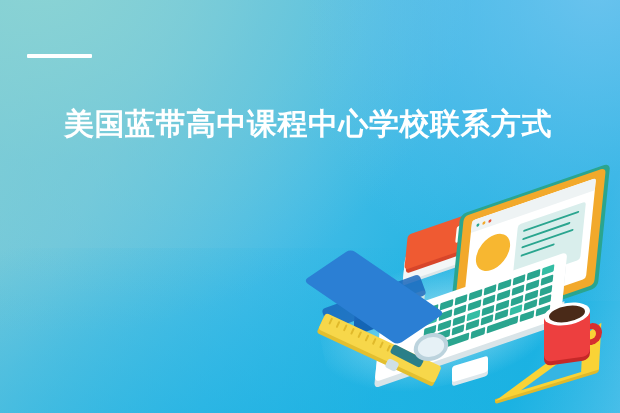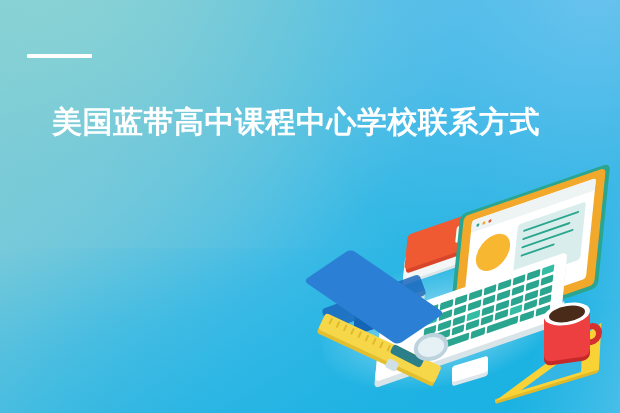--- a/index.html
+++ b/index.html
@@ -70,25 +70,25 @@
     top: 54px;
     width: 65px;
     height: 4px;
     background: #ffffff;
     border-radius: 1px;
   }
 
   
   #headline {
     position: absolute;
-    left: 52px;
+    left: 64px;
     top: 104px;
     width: 545px;
     color: #ffffff;
-    font-family: Liberation Mono, monospace;
+    font-family: Liberation Sans, sans-serif;
     font-size: 30px;
     line-height: 40px;
     font-weight: 700;
     letter-spacing: 0.5px;
     white-space: nowrap;
   }
 
   
   #illustration {
     position: absolute;

